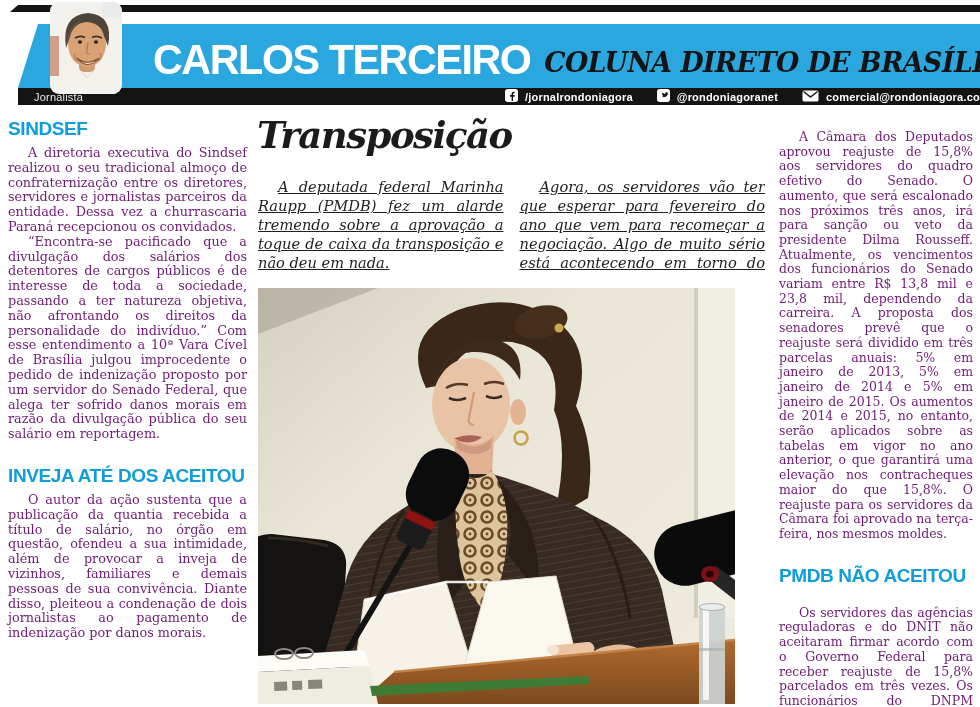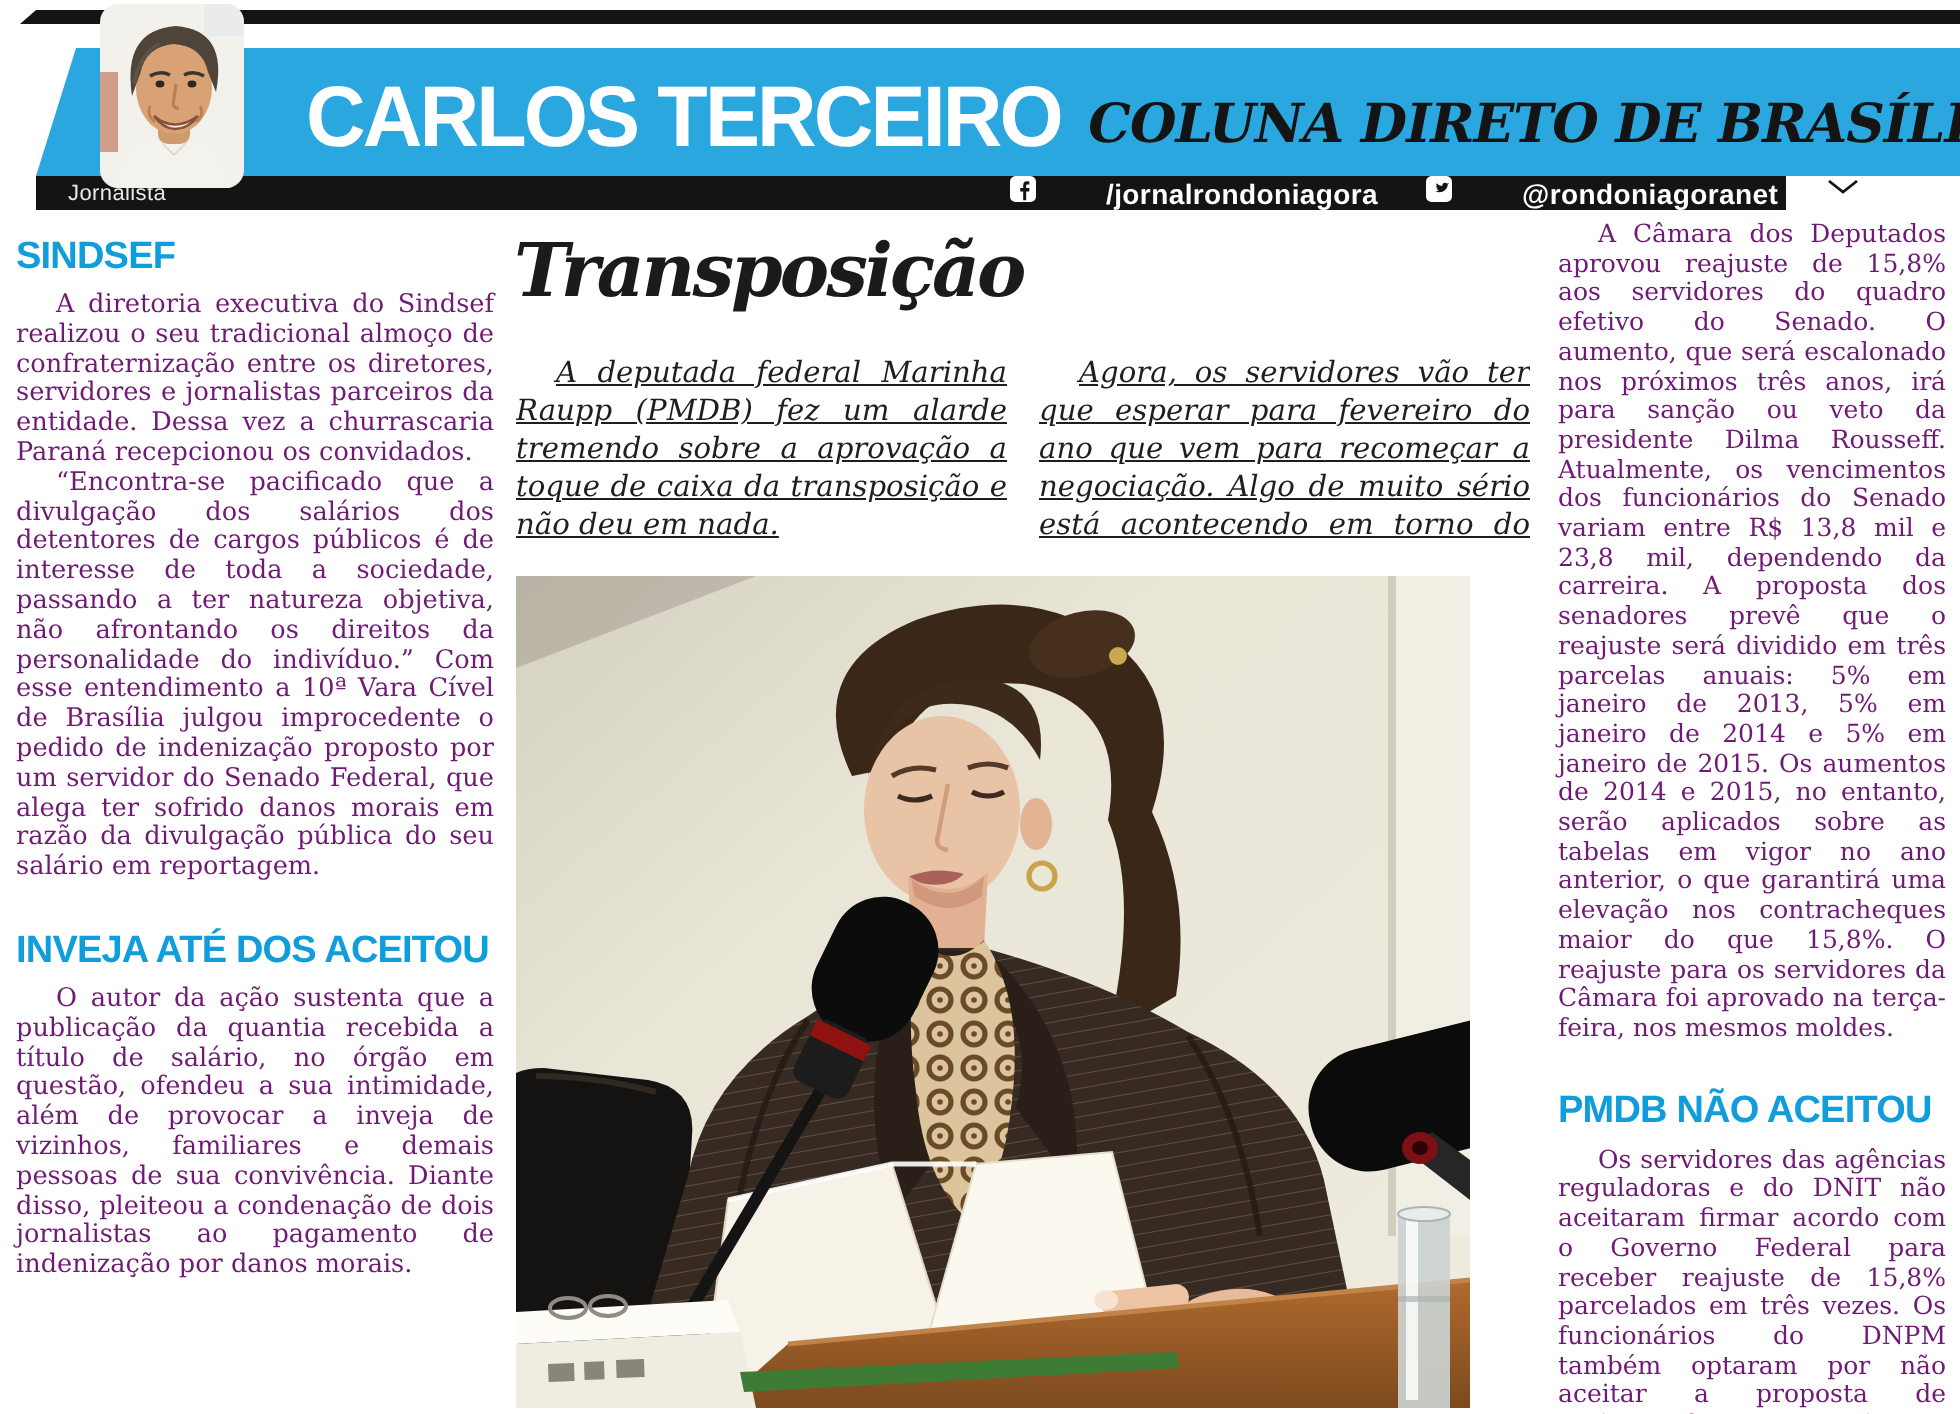--- a/index.html
+++ b/index.html
@@ -14,41 +14,41 @@
   .band{ position:absolute; left:0; top:24px; width:980px; height:64px;
     background:#2aa7de; clip-path:polygon(38px 0,100% 0,100% 100%,18px 100%); }
   .band-name{ position:absolute; left:153px; top:36px;
     font-family:"Liberation Sans", sans-serif; font-weight:700; font-size:43px;
     line-height:46px; color:#ffffff; letter-spacing:-1.5px;
     transform:scaleX(.96); transform-origin:left center; white-space:nowrap; }
   .band-sub{ position:absolute; left:540px; top:48px; width:418px; text-align:right;
     font-family:"DejaVu Serif", serif; font-style:italic; font-weight:700;
     font-size:27px; line-height:30px; color:#141414; letter-spacing:-.5px;
     transform:scaleX(.99); transform-origin:right center; white-space:nowrap; }
-  .info-bar{ position:absolute; left:18px; top:88px; width:875px; height:17px;
+  .info-bar{ position:absolute; left:18px; top:88px; width:962px; height:17px;
     background:#141414; display:flex; align-items:center;
     font-family:"Liberation Sans", sans-serif; }
   .role{ margin-left:16px; font-size:11px; color:#e9e9e9; letter-spacing:.2px; }
   .social{ position:absolute; left:487px; display:flex; gap:24px; align-items:center; }
   .social-item{ display:flex; gap:7px; align-items:center; }
-  .social-item .label{ font-size:14px; font-weight:700; color:#ffffff; letter-spacing:.2px;margin-left:28px; }
+  .social-item .label{ font-size:11px; font-weight:700; color:#ffffff; letter-spacing:.2px; }
   .portrait-wrap{ position:absolute; left:50px; top:2px; width:72px; height:92px;
     border-radius:9px; overflow:hidden; z-index:5; }
   
   .col{ position:absolute; top:110px; }
   .col-left{ left:8px; width:239px; }
   .col-right{ left:779px; width:194px; }
   h2.sec{ font-family:"Liberation Sans", sans-serif; font-weight:700;
     font-size:19px; line-height:20px; color:#0f9ddb; letter-spacing:-.4px;
     margin:24px 0 7px 0; }
   h2.sec.first{ margin-top:9px; }
   h2.sec.narrow{ max-width:118px; }
   p.body{ font-size:12.8px; line-height:14.8px; text-align:justify;
     text-indent:20px; color:#701a75; hyphens:auto; }
-  .col-right p.body{ font-size:12.5px; line-height:14.7px; }
+  .col-right p.body{ font-size:12.5px; line-height:14.7px;margin-top:20px; }
   
   .main-title{ position:absolute; left:257px; top:109px;
     font-family:"DejaVu Serif", serif; font-style:italic; font-weight:700;
     font-size:37px; line-height:52px; color:#1b1b19; letter-spacing:-1.5px; }
   .intro{ position:absolute; left:258px; top:177px; width:507px; height:112px;
     column-count:2; column-gap:16px; column-fill:auto;
     font-style:italic; font-size:14.6px; line-height:19px; text-align:justify;
     color:#1e1e1e; overflow:hidden; }
   .intro p{ text-indent:20px; hyphens:auto;text-decoration:underline; }
   .photo-wrap{ position:absolute; left:258px; top:288px; width:477px; height:416px; }

